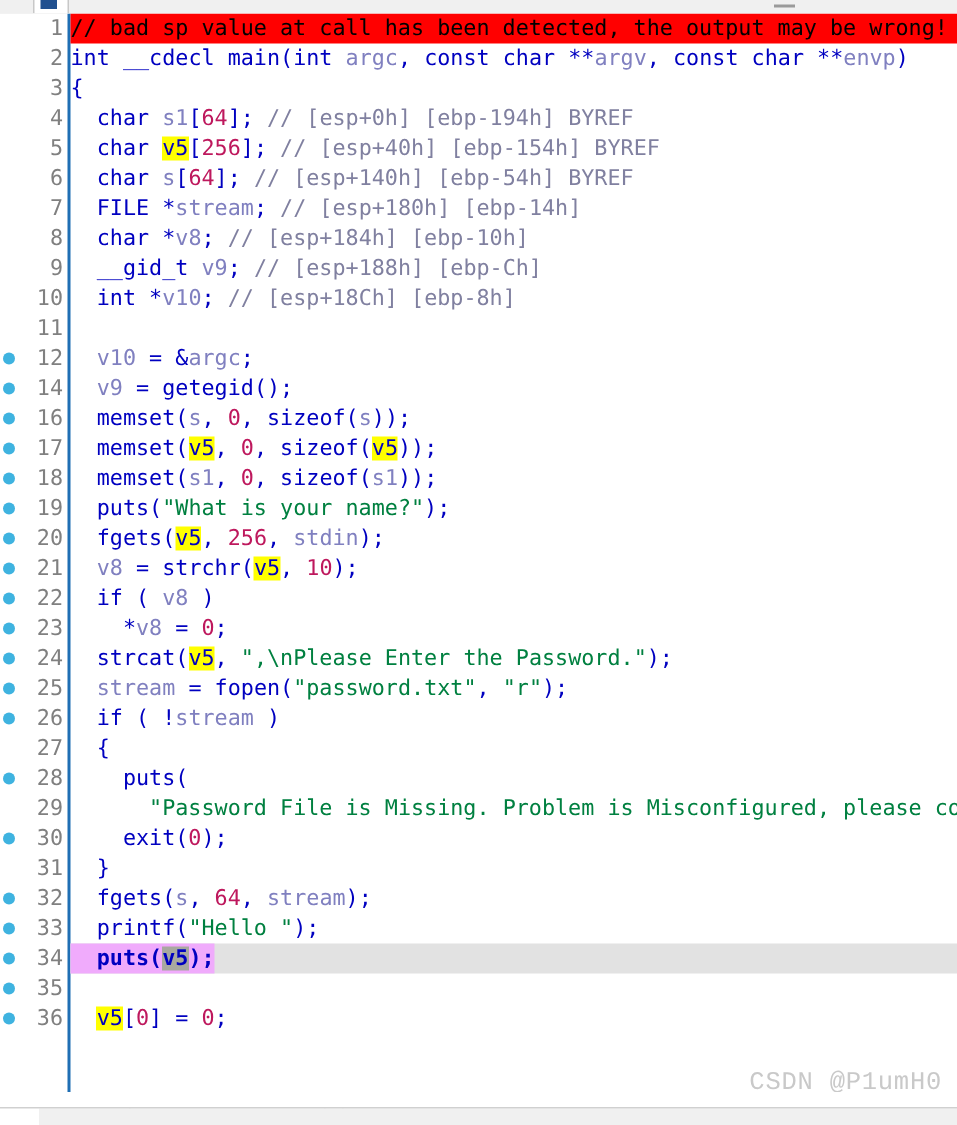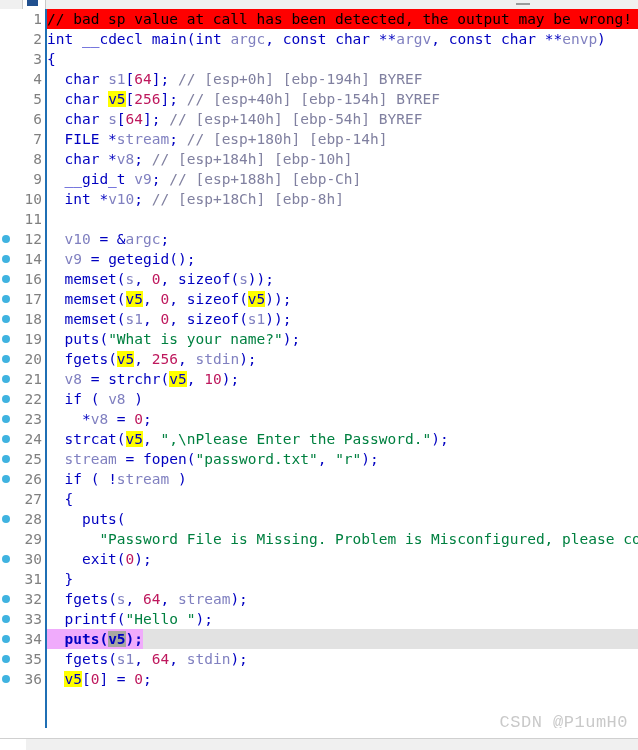--- a/index.html
+++ b/index.html
@@ -215,21 +215,21 @@
       <div class="ln-row"><div class="bp"></div><div class="num">25</div><div class="code"><span class="k">  </span><span class="var">stream</span><span class="k"> = </span><span class="k">fopen</span><span class="k">(</span><span class="str">"password.txt"</span><span class="k">, </span><span class="str">"r"</span><span class="k">);</span></div></div>
       <div class="ln-row"><div class="bp"></div><div class="num">26</div><div class="code"><span class="k">  </span><span class="k">if</span><span class="k"> ( !</span><span class="var">stream</span><span class="k"> )</span></div></div>
       <div class="ln-row"><div class="num">27</div><div class="code"><span class="k">  {</span></div></div>
       <div class="ln-row"><div class="bp"></div><div class="num">28</div><div class="code"><span class="k">    </span><span class="k">puts</span><span class="k">(</span></div></div>
       <div class="ln-row"><div class="num">29</div><div class="code"><span class="k">      </span><span class="str">"Password File is Missing. Problem is Misconfigured, please co</span></div></div>
       <div class="ln-row"><div class="bp"></div><div class="num">30</div><div class="code"><span class="k">    </span><span class="k">exit</span><span class="k">(</span><span class="num0">0</span><span class="k">);</span></div></div>
       <div class="ln-row"><div class="num">31</div><div class="code"><span class="k">  }</span></div></div>
       <div class="ln-row"><div class="bp"></div><div class="num">32</div><div class="code"><span class="k">  </span><span class="k">fgets</span><span class="k">(</span><span class="var">s</span><span class="k">, </span><span class="num0">64</span><span class="k">, </span><span class="var">stream</span><span class="k">);</span></div></div>
       <div class="ln-row"><div class="bp"></div><div class="num">33</div><div class="code"><span class="k">  </span><span class="k">printf</span><span class="k">(</span><span class="str">"Hello "</span><span class="k">);</span></div></div>
       <div class="ln-row sel"><div class="selbg"></div><div class="bp"></div><div class="num">34</div><div class="code"><span class="k">  </span><span class="k">puts</span><span class="k">(</span><span class="hlsel">v5</span><span class="k">);</span></div></div>
-      <div class="ln-row"><div class="bp"></div><div class="num">35</div><div class="code"><span class="k">  </span><span class="k">fgets</span><span class="k">(</span><span class="var">s1</span><span class="k">, </span><span class="num0">64</span><span class="k">, </span><span class="var">stdin</span><span class="k">);</span></div></div>
+      <div class="ln-row"><div class="bp"></div><div class="num">35</div></div>
       <div class="ln-row"><div class="bp"></div><div class="num">36</div><div class="code"><span class="k">  </span><span class="hl">v5</span><span class="k">[</span><span class="num0">0</span><span class="k">] = </span><span class="num0">0</span><span class="k">;</span></div></div>
     </div>
 
   <div id="watermark">CSDN @P1umH0</div>
 </div>
 
 <div id="statusbar">
   <div id="status-left-edge"></div>
   <div class="status-cell" style="left:26px; width:60px;"></div>
   <div class="status-cell" style="left:86px; width:130px;"></div>

